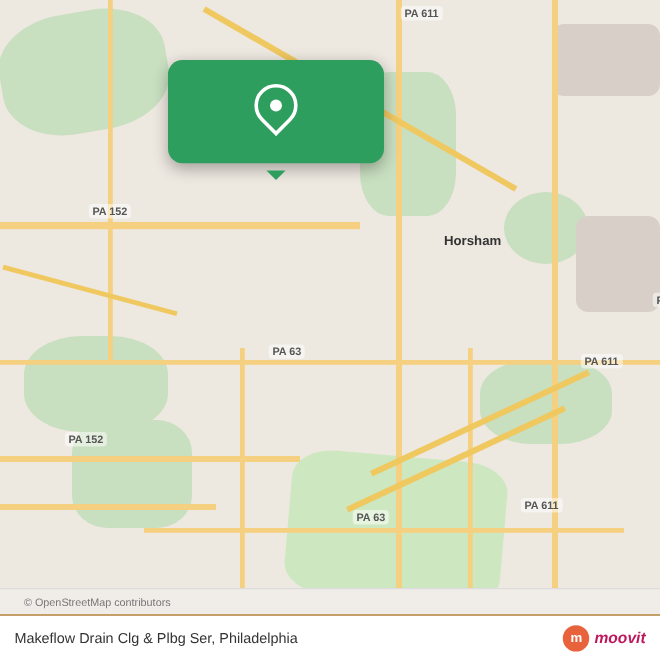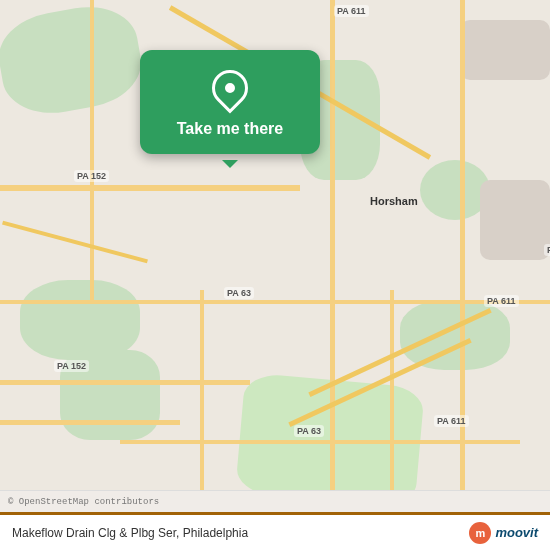--- a/index.html
+++ b/index.html
@@ -288,55 +288,54 @@
       text-align: center;
     }
 
     
     #attribution-bar {
       width: 550px;
       height: 22px;
       background-color: #f0ece8;
       display: flex;
       align-items: center;
-      padding: 0 8px;
+      padding: 0 20px;
       font-size: 9px;
       color: #777;
       border-top: 1px solid #ddd;
-      font-family: Liberation Mono, monospace;
     }
 
     
     #bottom-bar {
       width: 550px;
       height: 38px;
       background-color: white;
       display: flex;
       align-items: center;
       justify-content: space-between;
       padding: 0 12px;
-      border-top: 3px solid #a16207;
+      border-top: 1px solid #a16207;
     }
 
     .bottom-text {
       font-size: 12px;
       color: #333;
       font-weight: 500;
     }
 
     .moovit-logo {
       display: flex;
       align-items: center;
       gap: 4px;
     }
 
     .moovit-text {
       font-size: 13px;
       font-weight: 700;
-      color: #0c4a6e;
+      color: #be185d;
       font-style: italic;
     }
 
     .moovit-m {
       width: 22px;
       height: 22px;
       background-color: #e8623c;
       border-radius: 50%;
       display: flex;
       align-items: center;
@@ -384,21 +383,20 @@
   <span class="road-label" style="top:425px; left:250px;">PA 63</span>
   <span class="road-label" style="top:5px; left:290px;">PA 611</span>
   <span class="road-label" style="top:295px; left:440px;">PA 611</span>
   <span class="road-label" style="top:415px; left:390px;">PA 611</span>
   <span class="road-label" style="top:244px; left:500px;">PA 26</span>
 
   <span class="place-label" style="top:195px; left:370px;">Horsham</span>
 
   <div class="map-tooltip">
     <div class="tooltip-pin"></div>
-    <span class="tooltip-text">Take me there</span>
   </div>
 </div>
 
 <div id="attribution-bar">
   <span>© OpenStreetMap contributors</span>
 </div>
 
 <div id="bottom-bar">
   <span class="bottom-text">Makeflow Drain Clg &amp; Plbg Ser, Philadelphia</span>
   <div class="moovit-logo">

